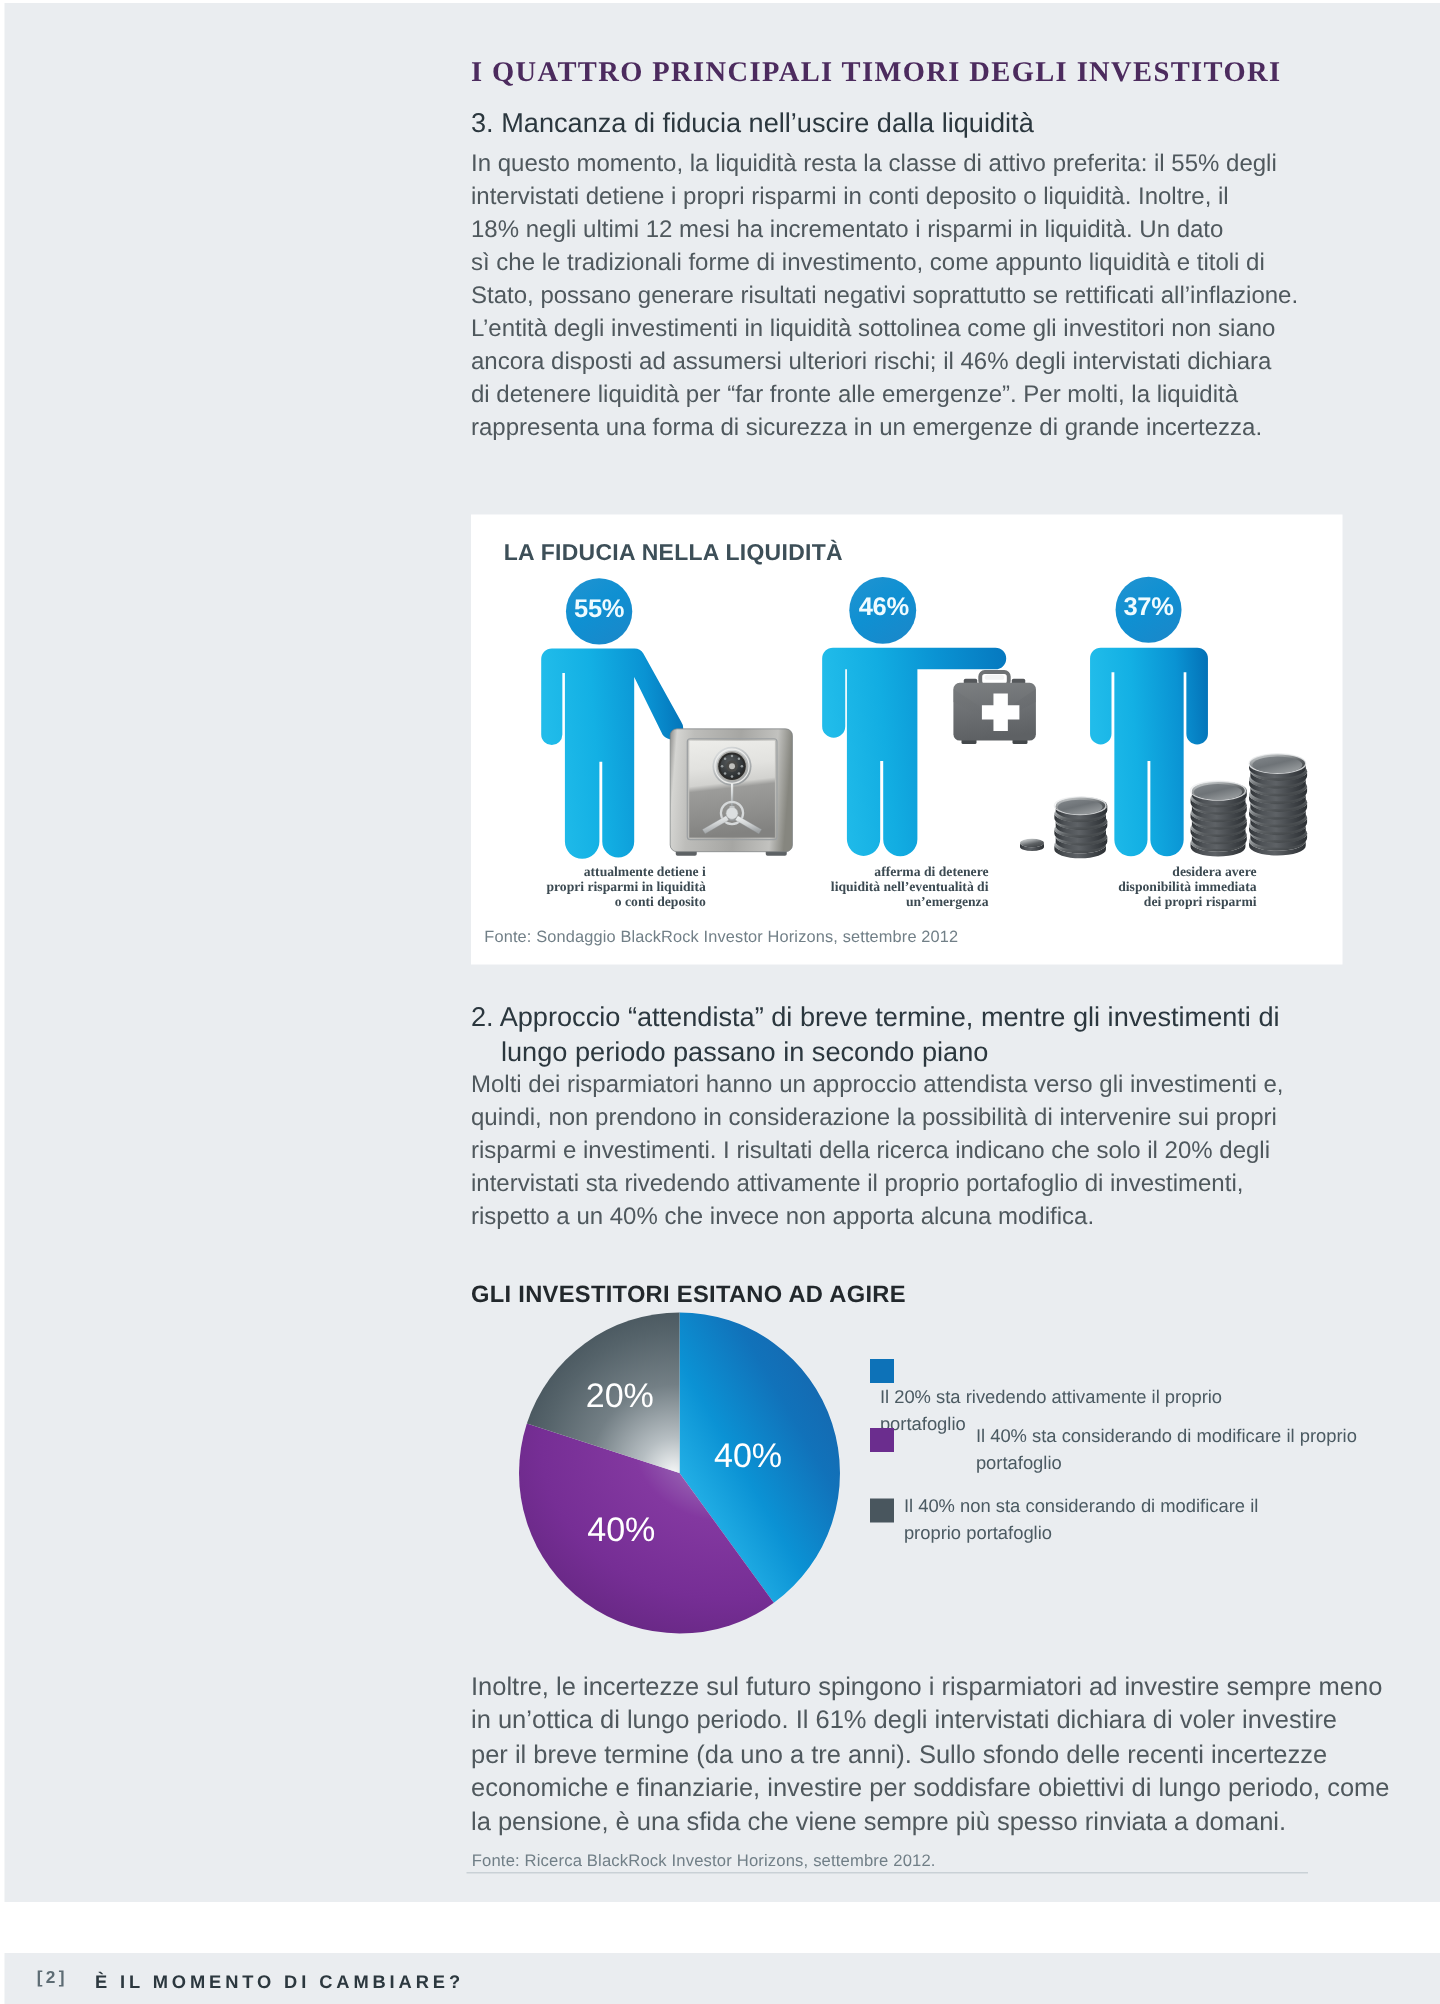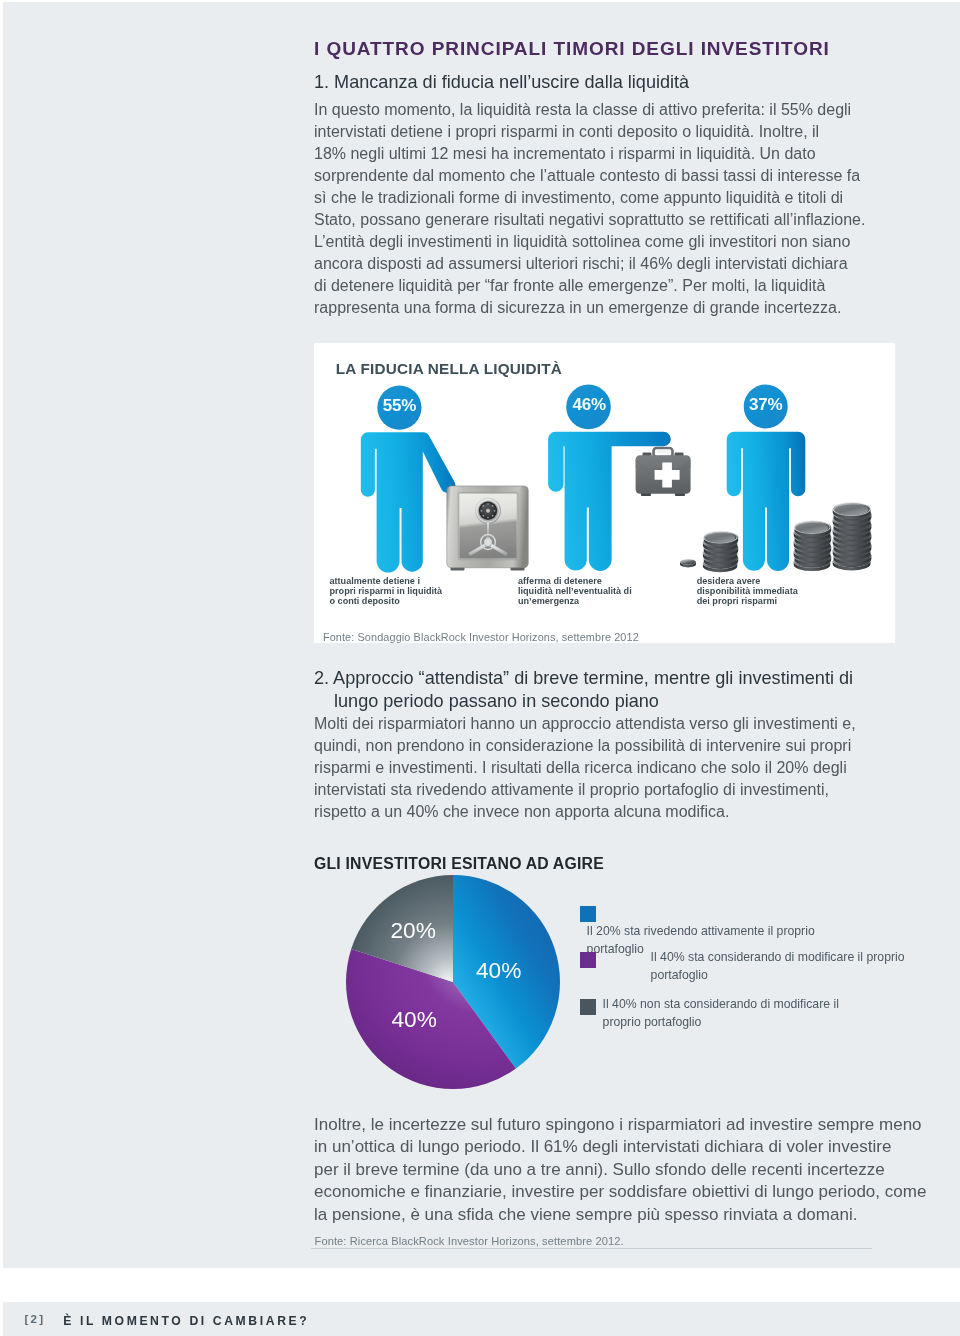--- a/index.html
+++ b/index.html
@@ -1,32 +1,32 @@
 <!DOCTYPE html>
 <html><head>
 <meta charset="utf-8">
 <style>
   html,body{margin:0;padding:0;}
   body{width:960px;height:1336px;background:#fff;font-family:"Liberation Sans",sans-serif;overflow:hidden;}
   #content{position:absolute;left:0;top:0;width:960px;height:1336px;}
   .page{position:absolute;left:3px;top:2px;width:957px;height:1266px;background:#eaedf0;}
   .footerband{position:absolute;left:3px;top:1302px;width:957px;height:34px;background:#eaedf0;}
 
-  .h1{position:absolute;left:314px;top:38px;color:#4c2b5e;font-weight:bold;font-size:19px;letter-spacing:0.93px;white-space:nowrap;}
+  .h1{position:absolute;left:314px;top:38px;color:#4c2b5e;font-weight:bold;font-size:19px;letter-spacing:0.93px;white-space:nowrap;font-family:Liberation Serif, serif;}
   .h2{position:absolute;left:314px;color:#2b373e;font-size:18.1px;line-height:23px;font-weight:400;white-space:nowrap;}
   .body-text{position:absolute;color:#4f585d;font-size:16px;line-height:22px;text-align:left;white-space:nowrap;}
   .ln{white-space:nowrap;}
   .srcnote{position:absolute;color:#717f87;font-size:11.1px;letter-spacing:0.1px;white-space:nowrap;}
   
   .infobox{position:absolute;left:314px;top:343px;width:581px;height:300px;background:#ffffff;}
   .ig-svg{position:absolute;left:0;top:0;}
   .pctlabel{position:absolute;color:#effbff;font-size:17px;font-weight:bold;text-align:center;letter-spacing:-0.2px;}
-  .igsource{position:absolute;left:8.9px;top:276px;color:#717f87;font-size:10.9px;letter-spacing:0.1px;white-space:nowrap;margin-top:12px;}
+  .igsource{position:absolute;left:8.9px;top:276px;color:#717f87;font-size:10.9px;letter-spacing:0.1px;white-space:nowrap;}
   .infotitle{position:absolute;left:21.8px;top:17px;color:#3d4f58;font-size:15.3px;font-weight:bold;letter-spacing:0.2px;white-space:nowrap;}
-  .cap{position:absolute;color:#3c4a52;font-size:9.1px;line-height:10.15px;text-align:left;font-weight:bold;white-space:nowrap;}
+  .cap{position:absolute;color:#3c4a52;font-size:9.1px;line-height:10.15px;text-align:right;font-weight:bold;white-space:nowrap;font-family:Liberation Serif, serif;}
   
   .pie-svg{position:absolute;left:337.5px;top:866.5px;}
   .chart2title{position:absolute;left:314px;top:855px;color:#22282c;font-size:15.8px;font-weight:bold;letter-spacing:0.2px;white-space:nowrap;}
   .legend-row{position:absolute;display:flex;align-items:flex-start;}
   .legend-sw{width:16px;height:16px;flex:0 0 16px;margin-top:4.5px;}
   [data-name="legend-swatch-blue"]{background:#0d72b8;}
   [data-name="legend-swatch-purple"]{background:#6b2d8e;}
   [data-name="legend-swatch-gray"]{background:#49565e;}
   .slicelabel{position:absolute;color:#ffffff;font-size:22.7px;font-weight:400;letter-spacing:0px;white-space:nowrap;}
   .legend-tx{margin-left:6.6px;color:#4b5a62;font-size:12.26px;line-height:18.4px;}
@@ -35,26 +35,25 @@
   .rule{position:absolute;height:1px;background:#c9d1d6;}
 </style>
 </head>
 <body>
 
 <div id="content">
  <div class="page" data-name="page-background"></div>
  <div class="footerband" data-name="footer-band"></div>
  <div class="h1" data-name="page-title">I QUATTRO PRINCIPALI TIMORI DEGLI INVESTITORI</div>
 
- <div class="h2" style="left:314px;top:71px;" data-name="section1-heading">1. Mancanza di fiducia nell’uscire dalla liquidità</div>
+ <div class="h2" style="left:314px;top:71px;" data-name="section1-heading">3. Mancanza di fiducia nell’uscire dalla liquidità</div>
  <div class="body-text" style="left:314px;top:99px;" data-name="section1-paragraph">
       <div class="ln" data-name="text-line">In questo momento, la liquidità resta la classe di attivo preferita: il 55% degli</div>
       <div class="ln" data-name="text-line">intervistati detiene i propri risparmi in conti deposito o liquidità. Inoltre, il</div>
       <div class="ln" data-name="text-line">18% negli ultimi 12 mesi ha incrementato i risparmi in liquidità. Un dato</div>
-      <div class="ln" data-name="text-line">sorprendente dal momento che l’attuale contesto di bassi tassi di interesse fa</div>
       <div class="ln" data-name="text-line">sì che le tradizionali forme di investimento, come appunto liquidità e titoli di</div>
       <div class="ln" data-name="text-line">Stato, possano generare risultati negativi soprattutto se rettificati all’inflazione.</div>
       <div class="ln" data-name="text-line">L’entità degli investimenti in liquidità sottolinea come gli investitori non siano</div>
       <div class="ln" data-name="text-line">ancora disposti ad assumersi ulteriori rischi; il 46% degli intervistati dichiara</div>
       <div class="ln" data-name="text-line">di detenere liquidità per “far fronte alle emergenze”. Per molti, la liquidità</div>
       <div class="ln" data-name="text-line">rappresenta una forma di sicurezza in un emergenze di grande incertezza.</div>
     </div>
 
  <div class="infobox" data-name="infographic-liquidity">
    <div class="infotitle" data-name="infographic-title">LA FIDUCIA NELLA LIQUIDITÀ</div>

